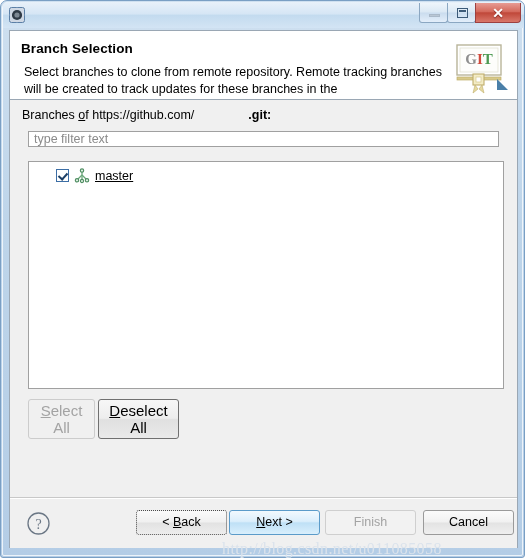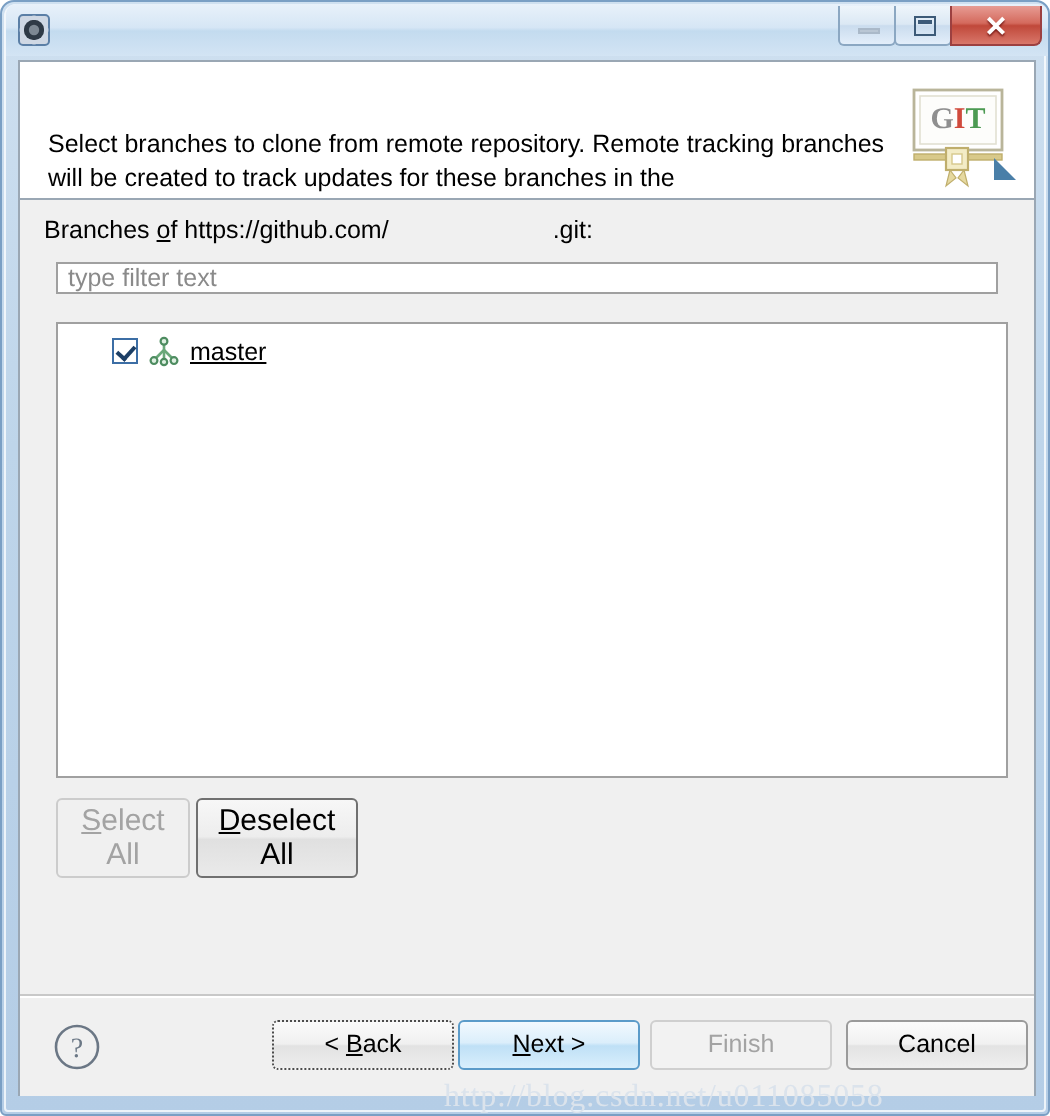--- a/index.html
+++ b/index.html
@@ -363,20 +363,21 @@
       </div>
       <div class="winbtn close">
         <span class="glyph-close">✕</span>
       </div>
     </div>
   </div>
 
   <div class="client">
 
     <div class="wiz-header">
+      <div class="wiz-title">Branch Selection</div>
       <div class="wiz-desc">Select branches to clone from remote repository. Remote tracking branches will be created to track updates for these branches in the</div>
       <div class="git-logo">
         <svg width="58" height="58" viewBox="0 0 58 58">
           <rect x="6" y="8" width="44" height="30" fill="#ffffff" stroke="#b9b59a" stroke-width="1.4"></rect>
           <rect x="9" y="11" width="38" height="24" fill="#fdfdfb" stroke="#e2e0d2" stroke-width="0.8"></rect>
           <text x="28" y="27" text-anchor="middle" font-family="'Liberation Serif', serif" font-size="15" font-weight="bold">
             <tspan fill="#8f8f8f">G</tspan><tspan fill="#d04a3c">I</tspan><tspan fill="#4c9a52">T</tspan>
           </text>
           <rect x="6" y="40" width="44" height="3" fill="#d8c98a" stroke="#bfae6c" stroke-width="0.7"></rect>
           <rect x="22" y="37" width="11" height="11" fill="#f3ecc6" stroke="#bfae6c" stroke-width="1.1"></rect>
@@ -384,21 +385,21 @@
           <path d="M24 48 L22 56 L27 52 Z" fill="#e6d9a0" stroke="#bfae6c" stroke-width="0.6"></path>
           <path d="M31 48 L33 56 L28 52 Z" fill="#e6d9a0" stroke="#bfae6c" stroke-width="0.6"></path>
           <path d="M46 42 L57 53 L46 53 Z" fill="#4a7fa8"></path>
         </svg>
       </div>
     </div>
 
     <div class="body-area">
 
       <div class="branches-label">
-        <span>Branches </span><span class="underline-u">o</span><span>f https://github.com/</span><span style="margin-left:82px;">.git:</span>
+        <span>Branches </span><span class="underline-u">o</span><span>f https://github.com/</span><span style="margin-left:54px;font-weight:bold;">.git:</span>
       </div>
 
       <svg class="redaction" viewBox="0 0 82 12" preserveAspectRatio="none">
         <path d="M1 6 L78 6" stroke="#000" stroke-width="8" stroke-linecap="round"></path>
         <path d="M3 3 Q30 1 62 4 T80 3" stroke="#000" stroke-width="4" fill="none" stroke-linecap="round"></path>
         <path d="M2 9 Q28 11 58 8 T79 9" stroke="#000" stroke-width="4" fill="none" stroke-linecap="round"></path>
         <path d="M64 2 L80 7" stroke="#000" stroke-width="3" stroke-linecap="round"></path>
       </svg>
 
       <input class="filter-input" type="text" placeholder="type filter text" style="">

